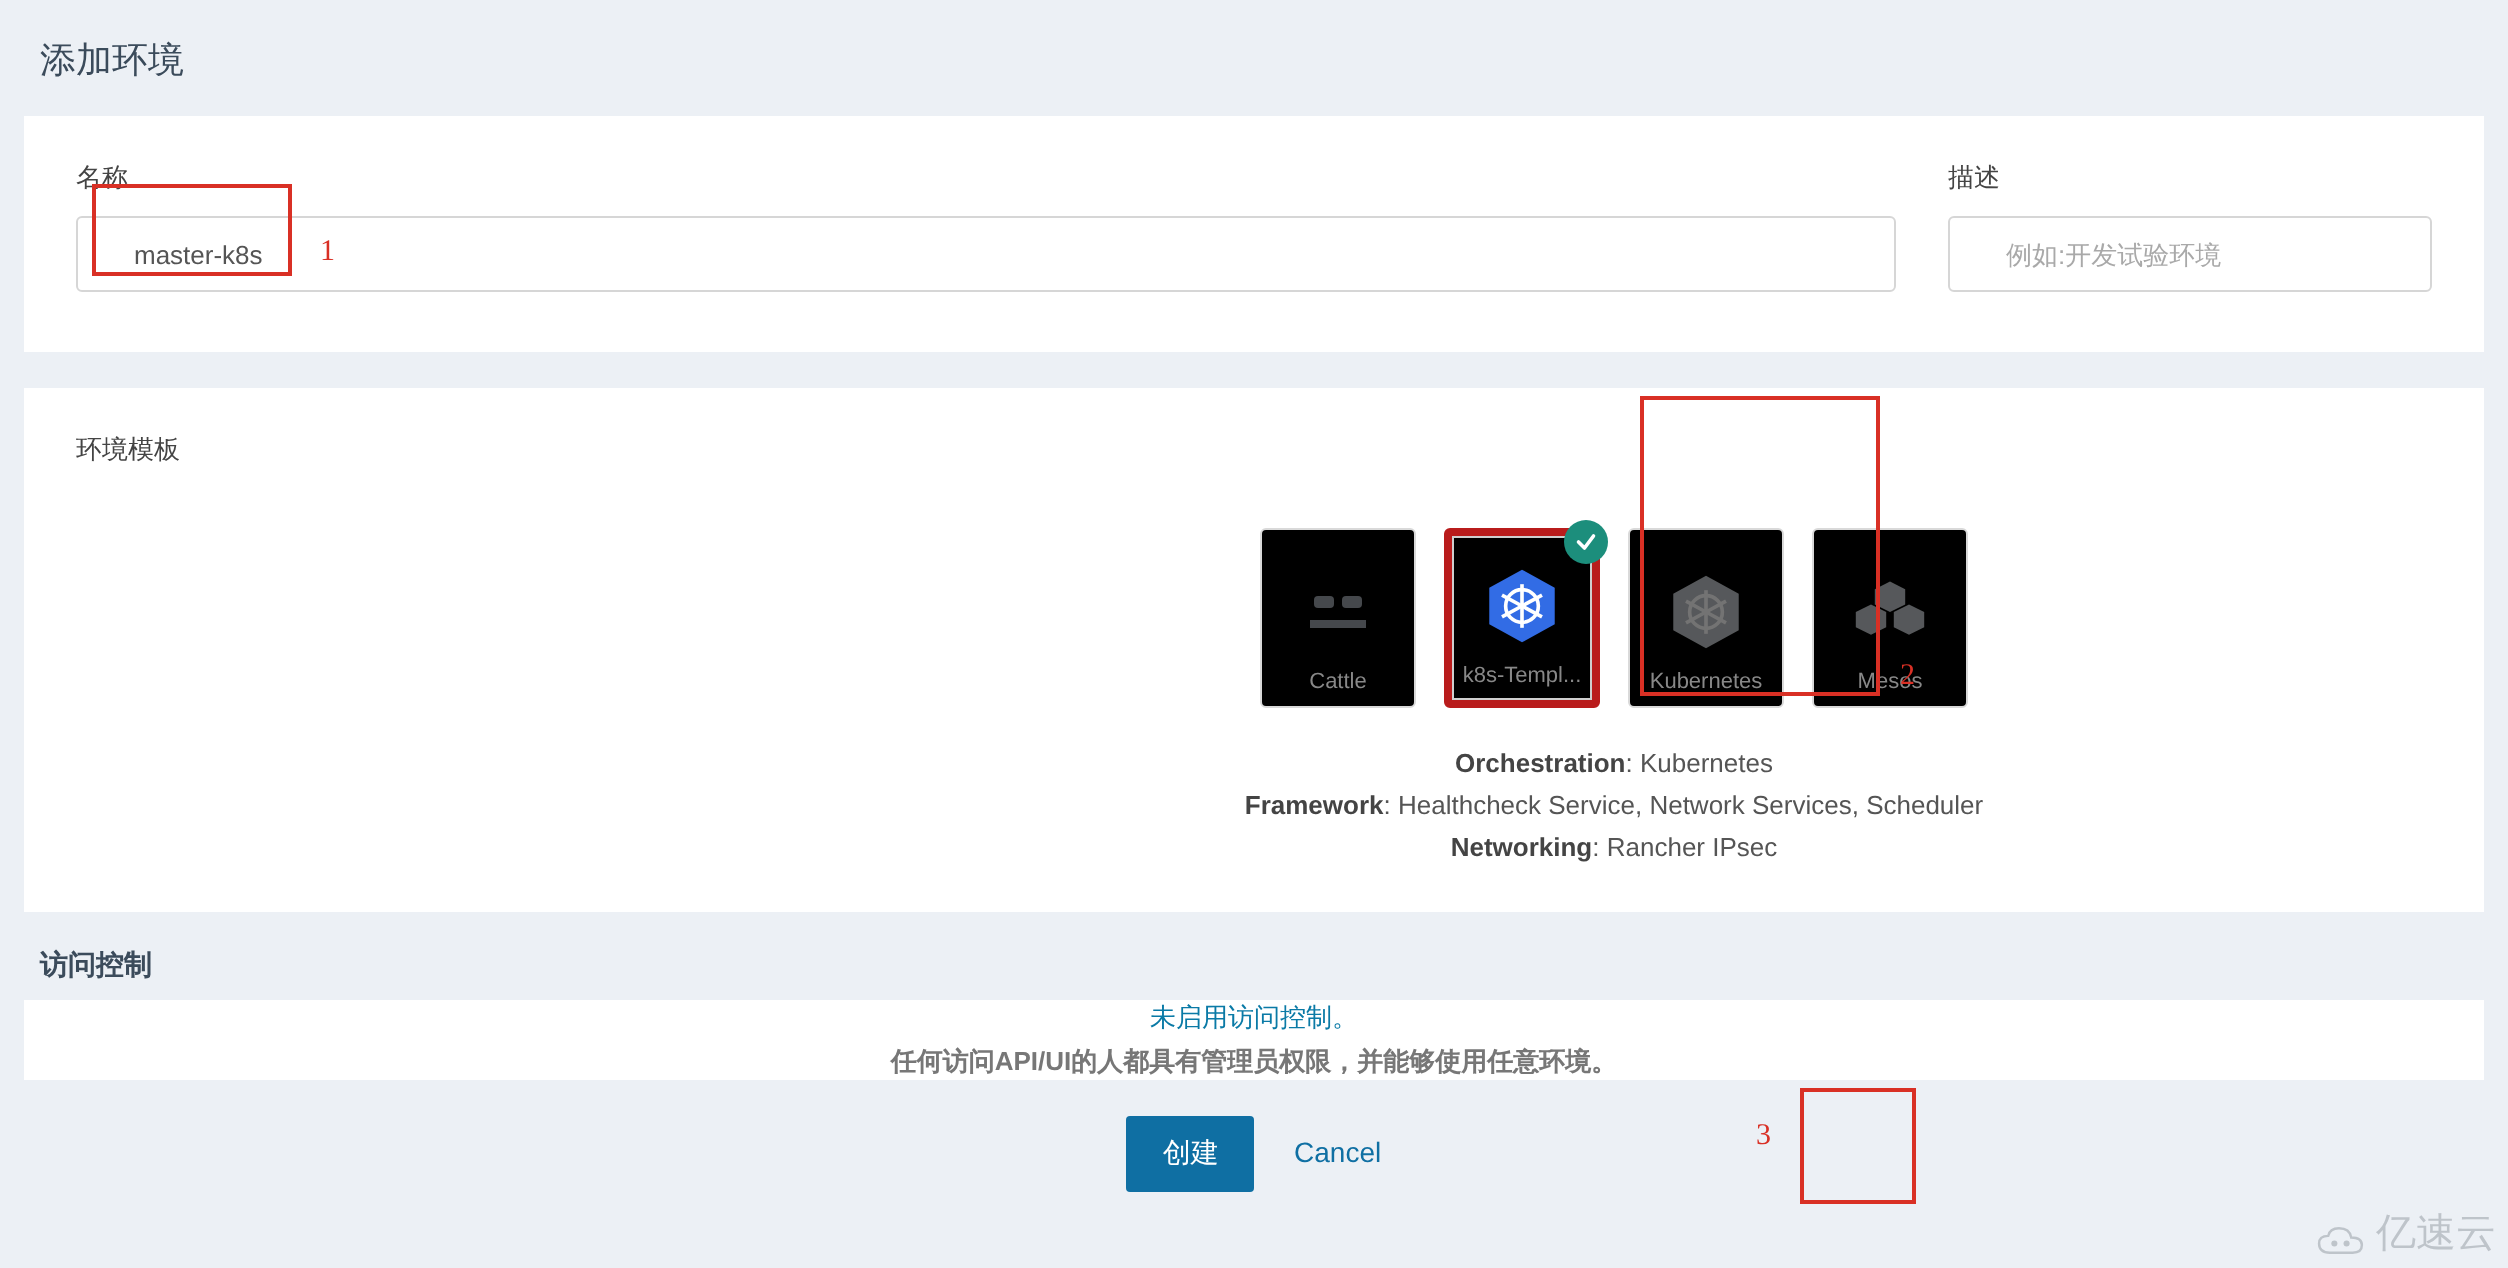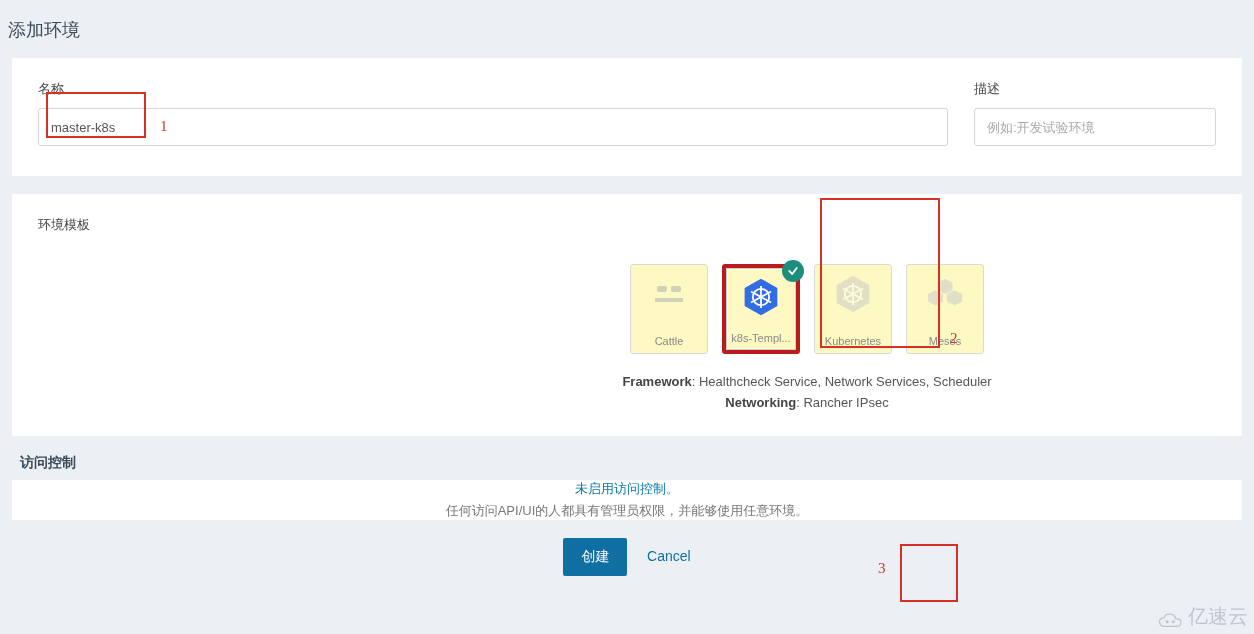--- a/index.html
+++ b/index.html
@@ -10,21 +10,21 @@
     color: #444;
     width: 1254px;
     height: 634px;
     overflow: hidden;
     position: relative;
   }
 
   .page-title {
     font-size: 18px;
     color: #3b4b5b;
-    padding: 18px 20px 16px 8px;
+    padding: 18px 20px 16px 20px;
   }
 
   .panel {
     background: #fff;
     margin: 0 12px 18px 12px;
     padding: 22px 26px;
   }
 
   .panel.form-panel { padding-bottom: 30px; }
 
@@ -37,21 +37,21 @@
     color: #444;
     margin-bottom: 10px;
     font-weight: 500;
   }
 
   .text-input {
     width: 100%;
     height: 38px;
     border: 1px solid #d6d6d6;
     border-radius: 3px;
-    padding: 0 12px;
+    padding: 0 28px;
     font-size: 13px;
     color: #555;
     outline: none;
   }
   .text-input::placeholder { color: #a9a9a9; }
 
   
   .anno { position: absolute; border: 2px solid #d93025; pointer-events: none; }
   .anno-num {
     position: absolute;
@@ -74,26 +74,26 @@
     justify-content: center;
     gap: 14px;
     margin-bottom: 18px;
     margin-left: 360px;
   }
   .tmpl-card {
     width: 78px;
     height: 90px;
     border: 1px solid #d9d9d9;
     border-radius: 3px;
-    background: #fef9c3;
+    background: #000000;
     position: relative;
     display: flex;
     flex-direction: column;
     align-items: center;
-    justify-content: space-between;
+    justify-content: flex-end;
     padding-bottom: 6px;
     cursor: pointer;
   }
   .tmpl-card.selected { border: 4px solid #b91c1c; box-shadow: 0 0 0 1px #cfcfcf inset; }
   .tmpl-label {
     font-size: 11px;
     color: #888;
     max-width: 68px;
     white-space: nowrap;
     overflow: hidden;
@@ -124,21 +124,21 @@
     color: #3b4b5b;
     margin: 0 20px 8px 20px;
     font-weight: bold;
   }
   .access-panel {
     background: #fff;
     margin: 0 12px 0 12px;
     text-align: center;
   }
   .access-link { color: #0a7aa6; font-size: 13px; margin-bottom: 4px; }
-  .access-sub { color: #777; font-size: 13px; }
+  .access-sub { color: #777; font-size: 13px; font-weight: bold; }
 
   
   .btn-row { text-align: center; margin-top: 18px; }
   .btn-primary {
     display: inline-block;
     background: #0f6fa3;
     color: #fff;
     border: none;
     padding: 10px 18px;
     font-size: 14px;
@@ -256,20 +256,24 @@
         </svg>
       </div>
       <div class="tmpl-label">Mesos</div>
     </div>
 
 
   </div>
 
   <div class="meta-lines">
     <div>
+      <b>Orchestration</b>:
+      <span>Kubernetes</span>
+    </div>
+    <div>
       <b>Framework</b>:
       <span>Healthcheck Service, Network Services, Scheduler</span>
     </div>
     <div>
       <b>Networking</b>:
       <span>Rancher IPsec</span>
     </div>
   </div>
 </div>
 

